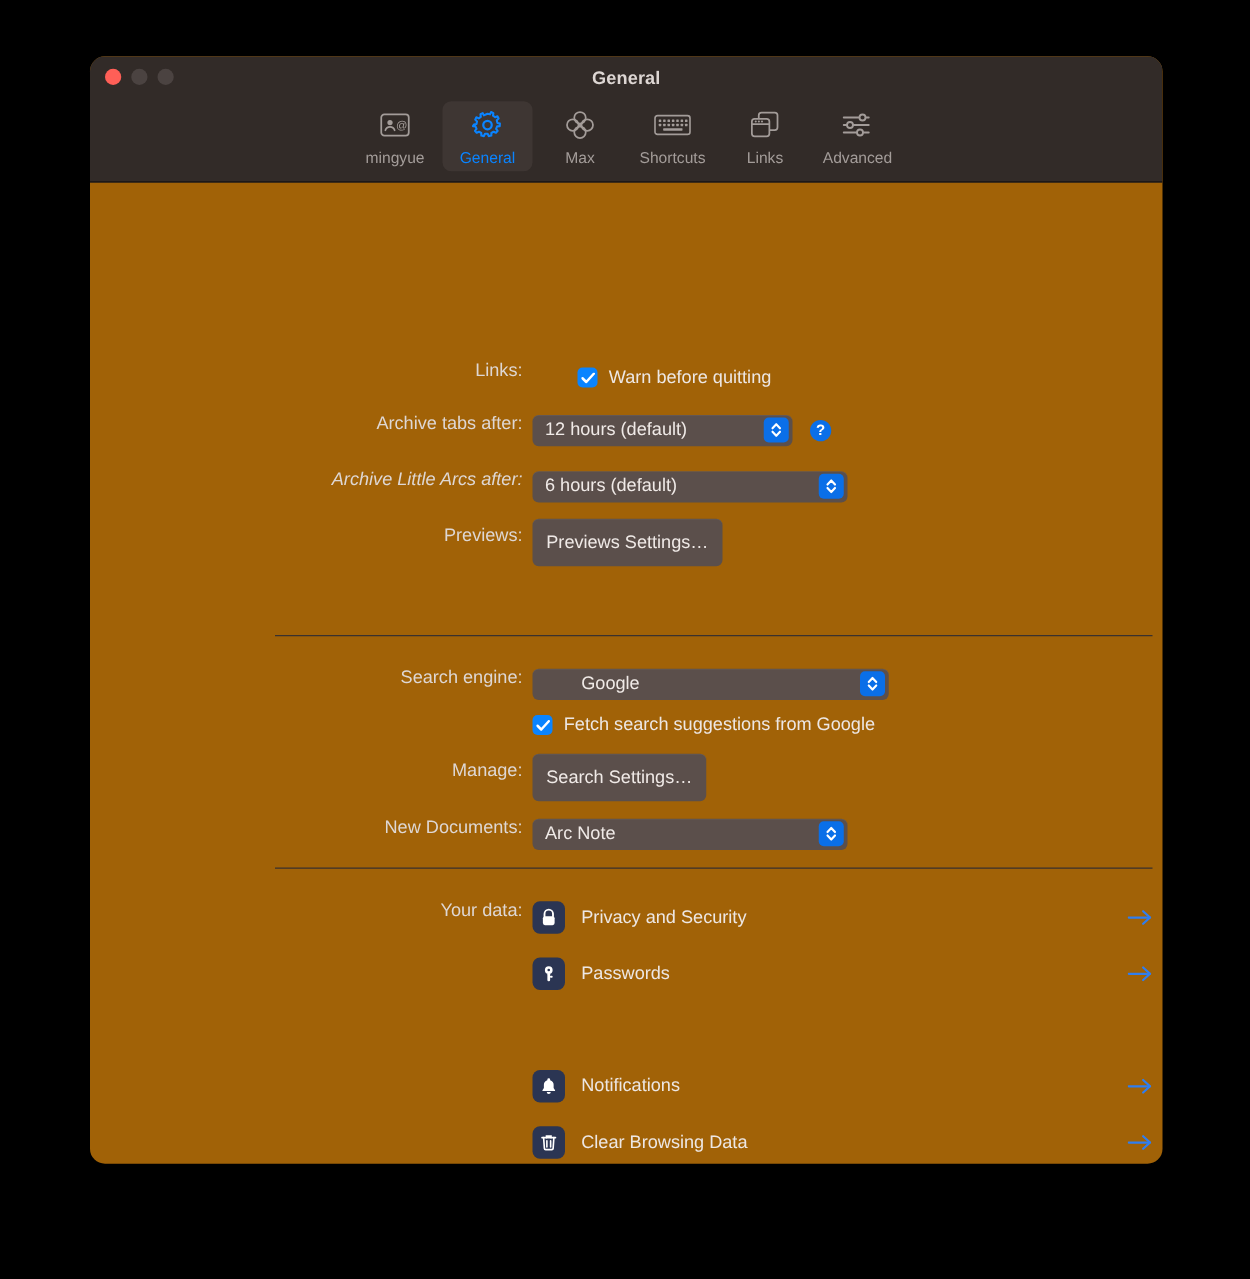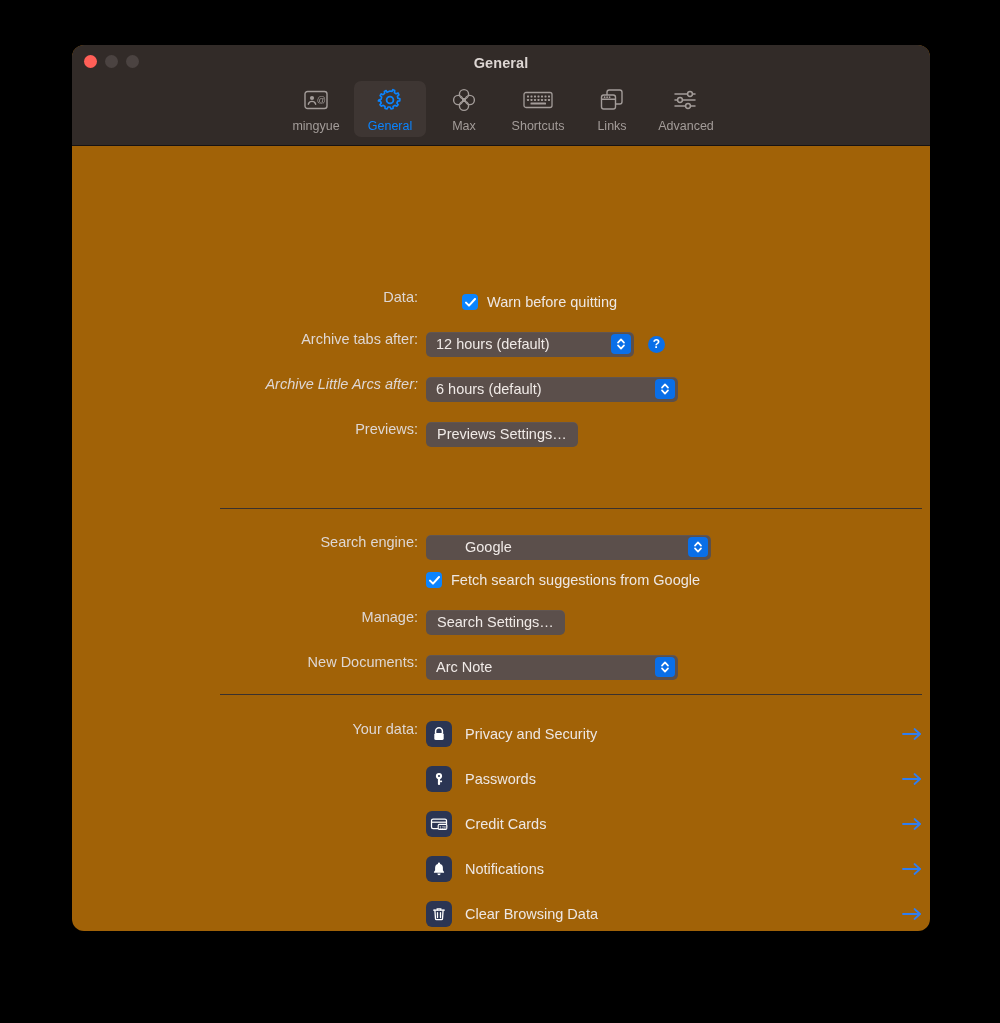--- a/index.html
+++ b/index.html
@@ -162,21 +162,21 @@
     background: #0a6fe8;
     display: flex;
     align-items: center;
     justify-content: center;
     cursor: default;
   }
   .stepper svg { display: block; }
 
   
   .pushbtn {
-    height: 25px;
+    height: 38px;
     background: #5b4f4b;
     border-radius: 5px;
     display: flex;
     align-items: center;
     padding: 0 11px;
     font-size: 14.5px;
     color: #f0eae7;
     white-space: nowrap;
     cursor: default;
     box-shadow: 0 0.5px 0 rgba(255,255,255,0.07) inset;
@@ -344,21 +344,21 @@
         </span>
         <span class="tlabel">Advanced</span>
       </div>
 
     </div>
   </div>
 
   <div id="content">
 
     <div class="lblwrap" style="top:143px;">
-      <div class="lbl">Data:</div>
+      <div class="lbl">Links:</div>
     </div>
     <div class="ctl" style="top:143px;padding-left:36px;">
       <div class="checkrow">
         <span class="checkbox">
           <svg width="11" height="9" viewBox="0 0 11 9">
               <path d="M1 4.6l3 3L10 1" fill="none" stroke="#ffffff" stroke-width="2" stroke-linecap="round" stroke-linejoin="round"></path>
             </svg>
         </span>
         <span class="checktext">Warn before quitting</span>
       </div>
@@ -485,37 +485,20 @@
       </span>
       <span class="dtext">Passwords</span>
       <span class="darrow">
         <svg width="20" height="14" viewBox="0 0 20 14" fill="none" stroke="#2f7ef0" stroke-width="1.8" stroke-linecap="round" stroke-linejoin="round">
           <path d="M1 7h17"></path>
             <path d="M12.5 2L18 7l-5.5 5"></path>
         </svg>
       </span>
     </div>
 
-    <div class="datarow" style="top:663px;">
-      <span class="dicon">
-        <svg width="18" height="16" viewBox="0 0 18 16" fill="none" stroke="#ffffff" stroke-width="1.25">
-          <rect x="1.5" y="3" width="15" height="9.6" rx="1.6"></rect>
-          <path d="M1.5 6.2h15"></path>
-          <rect x="8.2" y="8.4" width="8.6" height="5" rx="1.2" fill="#2b3553" stroke="#ffffff" stroke-width="1.1"></rect>
-          <text x="12.5" y="12.5" font-family="Liberation Sans, sans-serif" font-size="4" fill="#ffffff" stroke="none" text-anchor="middle">123</text>
-        </svg>
-      </span>
-      <span class="dtext">Credit Cards</span>
-      <span class="darrow">
-        <svg width="20" height="14" viewBox="0 0 20 14" fill="none" stroke="#2f7ef0" stroke-width="1.8" stroke-linecap="round" stroke-linejoin="round">
-          <path d="M1 7h17"></path>
-            <path d="M12.5 2L18 7l-5.5 5"></path>
-        </svg>
-      </span>
-    </div>
 
     <div class="datarow" style="top:708px;">
       <span class="dicon">
         <svg width="16" height="16" viewBox="0 0 16 16" fill="#ffffff">
           <path d="M8 1.6a1.15 1.15 0 011.15 1.15v.35a3.9 3.9 0 012.75 3.72v2.5l1.15 1.8c.2.33-.03.73-.42.73H3.37c-.39 0-.62-.4-.42-.73L4.1 9.32v-2.5a3.9 3.9 0 012.75-3.72v-.35A1.15 1.15 0 018 1.6z"></path>
           <path d="M6.4 12.6h3.2a1.6 1.6 0 01-3.2 0z"></path>
         </svg>
       </span>
       <span class="dtext">Notifications</span>
       <span class="darrow">

